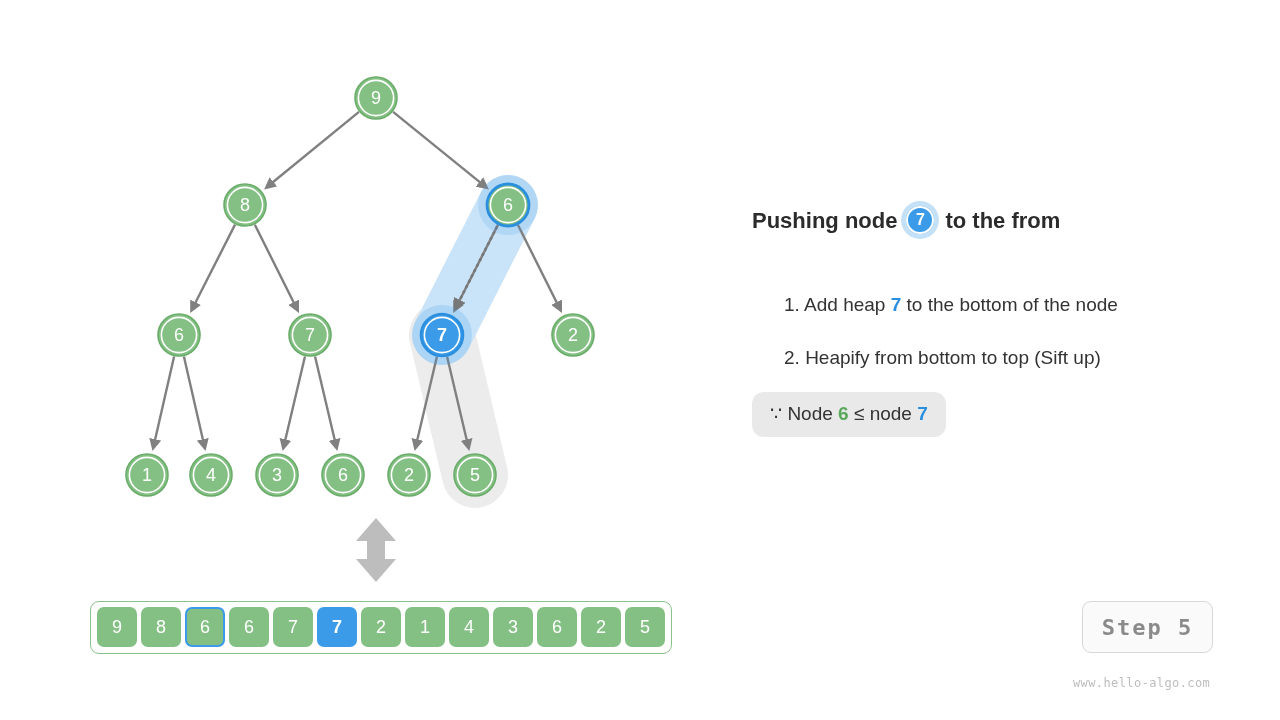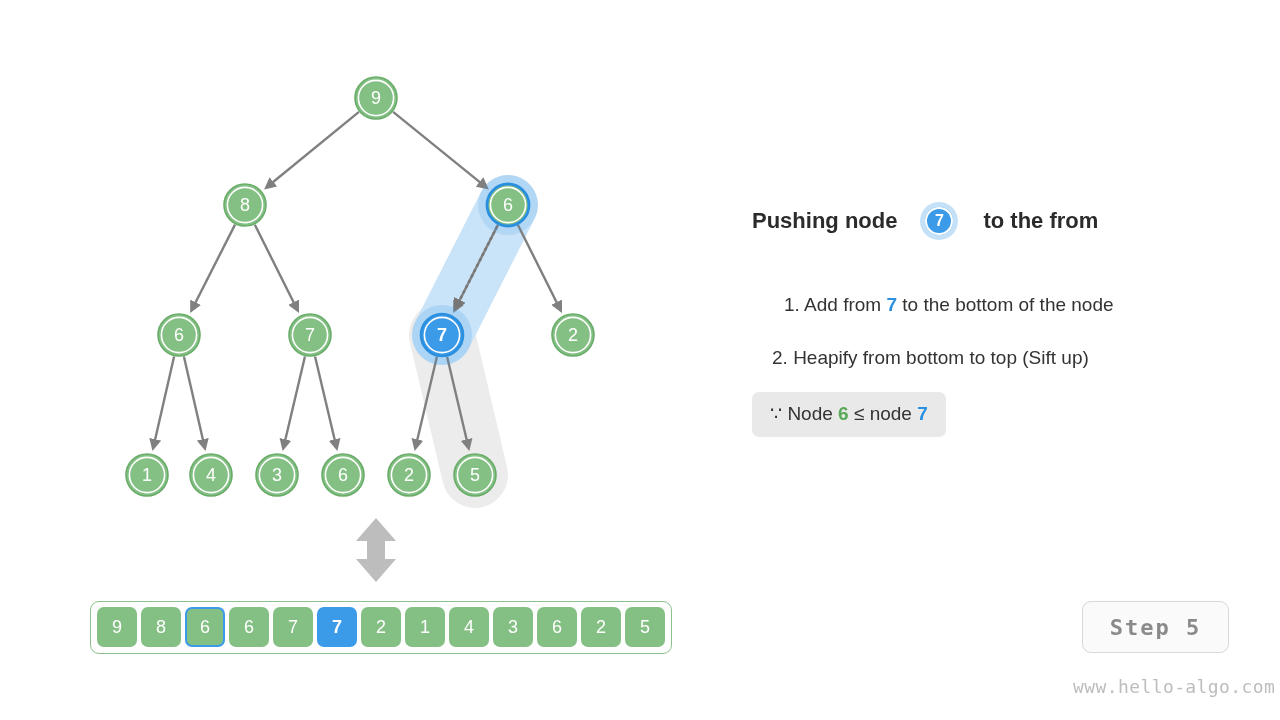--- a/index.html
+++ b/index.html
@@ -30,23 +30,21 @@
     left: 752px;
     top: 206px;
     width: 470px;
   }
   .panel-title {
     font-size: 22px;
     font-weight: bold;
     color: #2b2b2b;
     line-height: 30px;
     display: flex;
-    align-items: center;
     white-space: pre;
-    gap: 19px;
   }
   .title-badge {
     display: inline-flex;
     align-items: center;
     justify-content: center;
     width: 28px;
     height: 28px;
     border-radius: 50%;
     background: #3c9be8;
     color: #ffffff;
@@ -55,64 +53,64 @@
     box-shadow: 0 0 0 2px #ffffff inset, 0 0 0 5px rgba(60,155,232,0.30);
     margin: 0 11px 0 9px;
     flex: 0 0 auto;
   }
   .step-line {
     font-size: 19px;
     color: #333333;
     line-height: 26px;
   }
   .step-1 { position: absolute; left: 32px; top: 86px; white-space: nowrap; }
-  .step-2 { position: absolute; left: 20px; top: 139px; white-space: nowrap; }
+  .step-2 { position: absolute; left: 32px; top: 139px; white-space: nowrap; }
   .hl-blue  { color: #2b8fe0; font-weight: bold; }
   .hl-green { color: #5aa95a; font-weight: bold; }
 
   .reason-box {
     position: absolute;
     left: 0px;
     top: 186px;
     background: #e9e9e9;
-    border-radius: 7px;
+    border-radius: 12px;
     padding: 9px 18px 11px 18px;
     font-size: 19px;
     color: #333333;
     white-space: nowrap;
     line-height: 25px;
   }
 
   
   .step-badge {
     position: absolute;
     left: 1082px;
     top: 601px;
-    width: 147px;
+    width: 131px;
     height: 52px;
     box-sizing: border-box;
     border: 1.4px solid #d8d8d8;
     border-radius: 9px;
     background: #fafafa;
     color: #8a8a8a;
     font-family: "DejaVu Sans Mono", "Liberation Mono", monospace;
     font-size: 22px;
     font-weight: bold;
     letter-spacing: 2px;
     display: flex;
     align-items: center;
     justify-content: center;
   }
   .watermark {
     position: absolute;
     left: 1073px;
     top: 676px;
     color: #bdbdbd;
     font-family: "DejaVu Sans Mono", "Liberation Mono", monospace;
-    font-size: 18px;
+    font-size: 12px;
     letter-spacing: 0.4px;
   }
 
   
   .node-label {
     position: absolute;
     width: 44px;
     height: 44px;
     margin-left: -22px;
     margin-top: -22px;
@@ -289,21 +287,21 @@
   </div>
 
 <div class="panel">
   <div class="panel-title">
     <span>Pushing node</span>
     <span class="title-badge">7</span>
     <span>to the from</span>
   </div>
 
   <div class="step-line step-1">
-    <span>1. </span><span>Add from </span><span class="hl-blue">7</span><span> to the bottom of the node</span>
+    <span>1. </span><span>Add heap </span><span class="hl-blue">7</span><span> to the bottom of the node</span>
   </div>
 
   <div class="step-line step-2">
     <span>2. </span><span>Heapify from bottom to top (Sift up)</span>
   </div>
 
   <div class="reason-box">
     <span>∵ </span><span>Node </span><span class="hl-green">6</span><span> ≤ node </span><span class="hl-blue">7</span>
   </div>
 </div>

